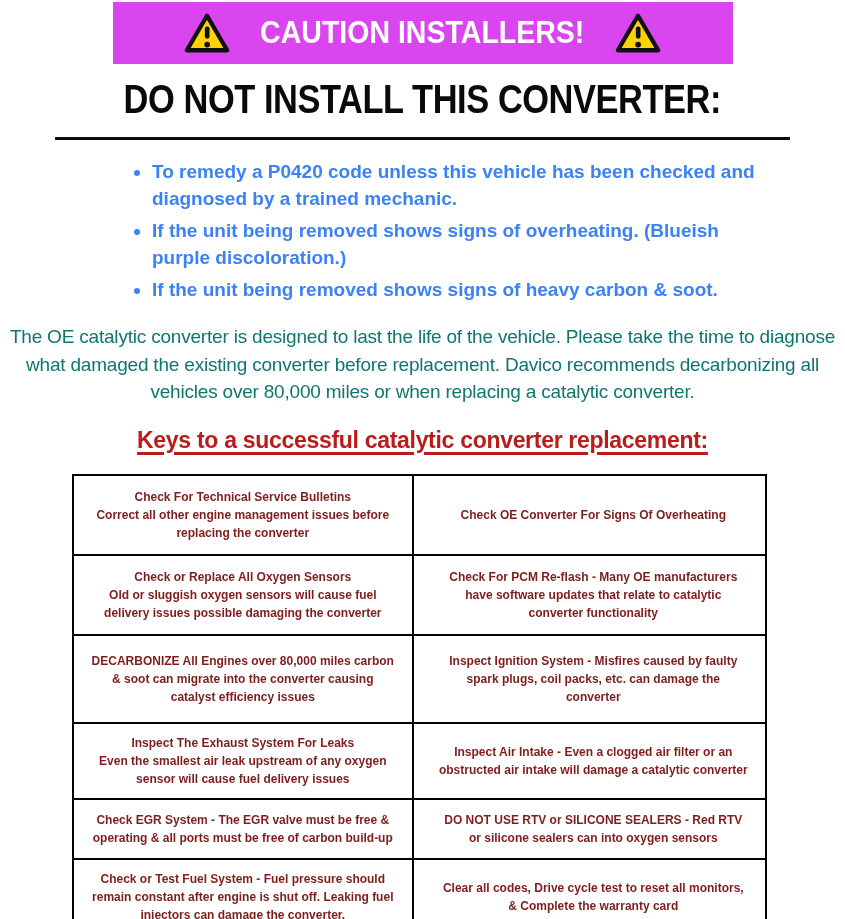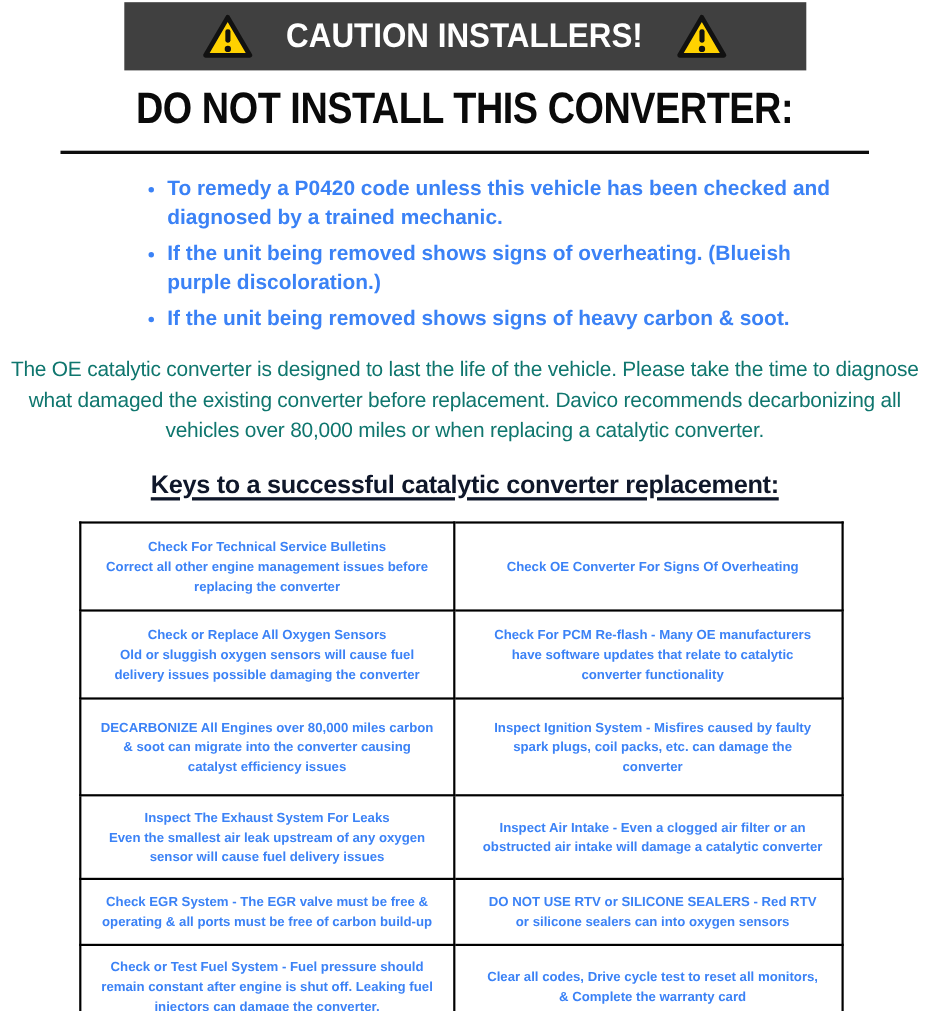--- a/index.html
+++ b/index.html
@@ -83,21 +83,21 @@
     letter-spacing: -0.2px;
   }
 
   
   .keys-heading {
     margin-top: 21px;
     text-align: center;
     font-size: 23px;
     font-weight: 800;
     letter-spacing: -0.3px;
-    color: #0f172a;
+    color: #b91c1c;
     text-decoration: underline;
     text-decoration-thickness: 2.5px;
     text-underline-offset: 4px;
   }
 
   
   .keys-table {
     margin: 20px 0 0 72px;
     width: 695px;
     border-collapse: collapse;
@@ -105,37 +105,37 @@
   }
   .keys-table td {
     border: 2.5px solid #000;
     text-align: center;
     vertical-align: middle;
     font-size: 12px;
     font-weight: 700;
     line-height: 1.5;
     padding: 6px 16px;
     white-space: pre-line;
-    color: #3b82f6;
+    color: #7f1d1d;
   }
   .keys-table td.col-left { width: 49%; }
   .keys-table td.col-right { width: 51%; padding-left: 24px; }
   .keys-table tr:nth-child(1) { height: 80px; }
   .keys-table tr:nth-child(2) { height: 80px; }
   .keys-table tr:nth-child(3) { height: 88px; }
   .keys-table tr:nth-child(4) { height: 76px; }
   .keys-table tr:nth-child(5) { height: 60px; }
   .keys-table tr:nth-child(6) { height: 77px; }
 </style>
 </head>
 <body>
 
 <div class="page">
 
-  <div class="banner" style="background-color: #404040;">
+  <div class="banner" style="background-color: #d946ef;">
     <svg class="warn-svg" viewBox="0 0 64 58" aria-hidden="true">
       <path d="M32 5 L60 53 L4 53 Z" stroke="#111111" stroke-width="6" stroke-linejoin="round" fill="#ffd200"></path>
       <rect x="29" y="20" width="6.5" height="17" rx="3" fill="#111111"></rect>
       <circle cx="32.2" cy="45" r="4" fill="#111111"></circle>
     </svg>
     <span class="banner-title">CAUTION INSTALLERS!</span>
     <svg class="warn-svg" viewBox="0 0 64 58" aria-hidden="true">
       <path d="M32 5 L60 53 L4 53 Z" stroke="#111111" stroke-width="6" stroke-linejoin="round" fill="#ffd200"></path>
       <rect x="29" y="20" width="6.5" height="17" rx="3" fill="#111111"></rect>
       <circle cx="32.2" cy="45" r="4" fill="#111111"></circle>

